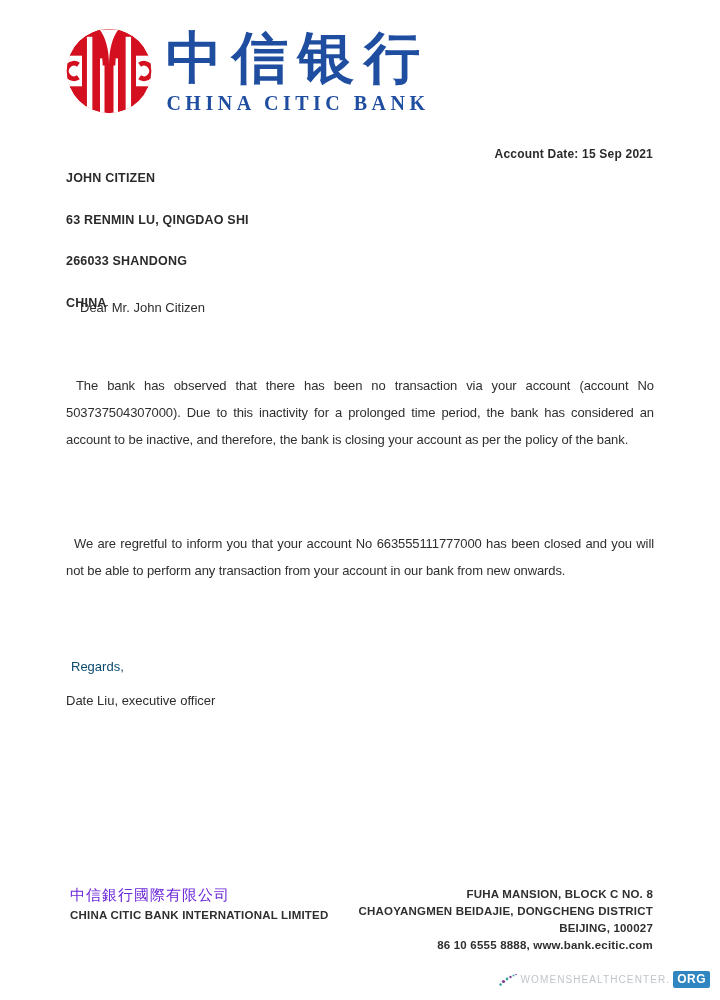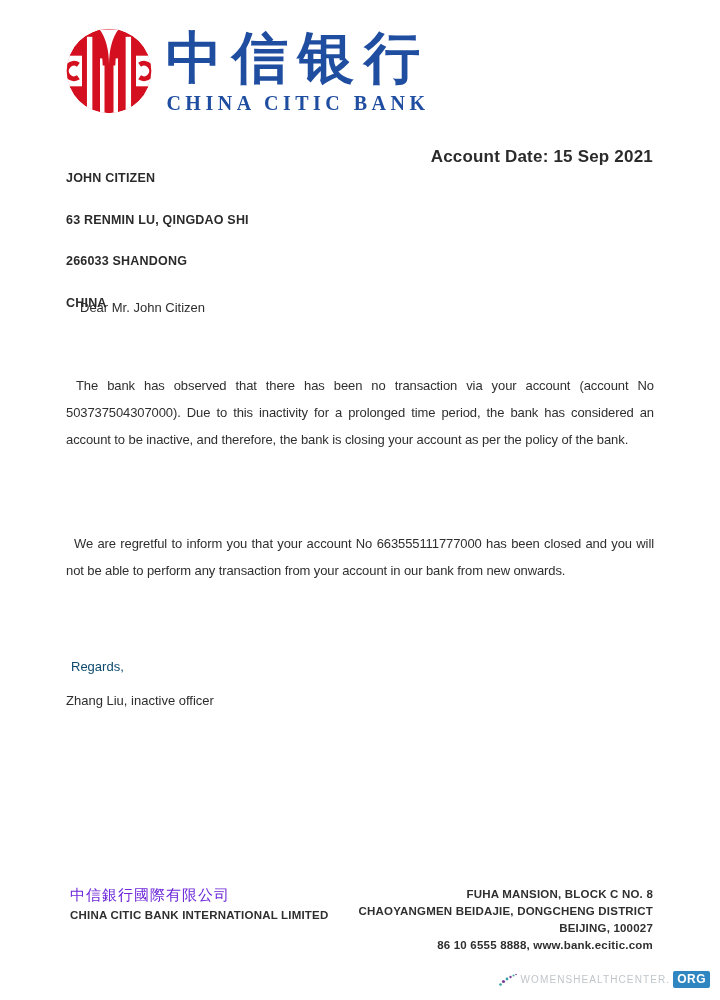--- a/index.html
+++ b/index.html
@@ -22,21 +22,21 @@
     color:#1f4da0;
   }
   .brand-en{
     font-family:"Liberation Serif", serif;
     font-size:20px;font-weight:600;letter-spacing:4.5px;
     color:#1f4da0;margin-top:2px;white-space:nowrap;
   }
   
   .recipient{position:absolute;left:66px;top:146px;font-size:12.5px;font-weight:700;line-height:17.5px;letter-spacing:0.2px;color:#2b2b2b;}
   .recipient span{display:block;margin-top:24px;}
-  .account-date{position:absolute;right:67px;top:147px;font-size:17px;font-weight:700;letter-spacing:0.2px;color:#2b2b2b;}
+  .account-date{position:absolute;right:67px;top:147px;font-size:12px;font-weight:700;letter-spacing:0.2px;color:#2b2b2b;}
   
   .salutation{position:absolute;left:80px;top:300px;font-size:13px;color:#2d2d2d;}
   .para{
     position:absolute;left:66px;width:588px;
     font-size:13px;line-height:27px;letter-spacing:-0.1px;
     text-align:justify;color:#2f2f2f;
   }
   .para-1{top:372px;text-indent:10px;}
   .para-2{top:530px;text-indent:8px;}
   .closing{position:absolute;left:71px;top:659px;font-size:13px;color:#0c4a6e;}
@@ -103,21 +103,21 @@
     <span>15 Sep 2021</span>
   </div>
 
   <div class="salutation">Dear Mr. John Citizen</div>
 
   <div class="para para-1">The bank has observed that there has been no transaction via your account (account No 503737504307000). Due to this inactivity for a prolonged time period, the bank has considered an account to be inactive, and therefore, the bank is closing your account as per the policy of the bank.</div>
 
   <div class="para para-2">We are regretful to inform you that your account No 663555111777000 has been closed and you will not be able to perform any transaction from your account in our bank from new onwards.</div>
 
   <div class="closing">Regards,</div>
-  <div class="signature">Zhang Liu, inactive officer</div>
+  <div class="signature">Date Liu, executive officer</div>
 
   <div class="footer-left">
     <div class="company-cn">中信銀行國際有限公司</div>
     <div class="company-en">CHINA CITIC BANK INTERNATIONAL LIMITED</div>
   </div>
 
   <div class="footer-right">
     <span>FUHA MANSION, BLOCK C NO. 8</span>
     <span>CHAOYANGMEN BEIDAJIE, DONGCHENG DISTRICT</span>
     <span>BEIJING, 100027</span>

